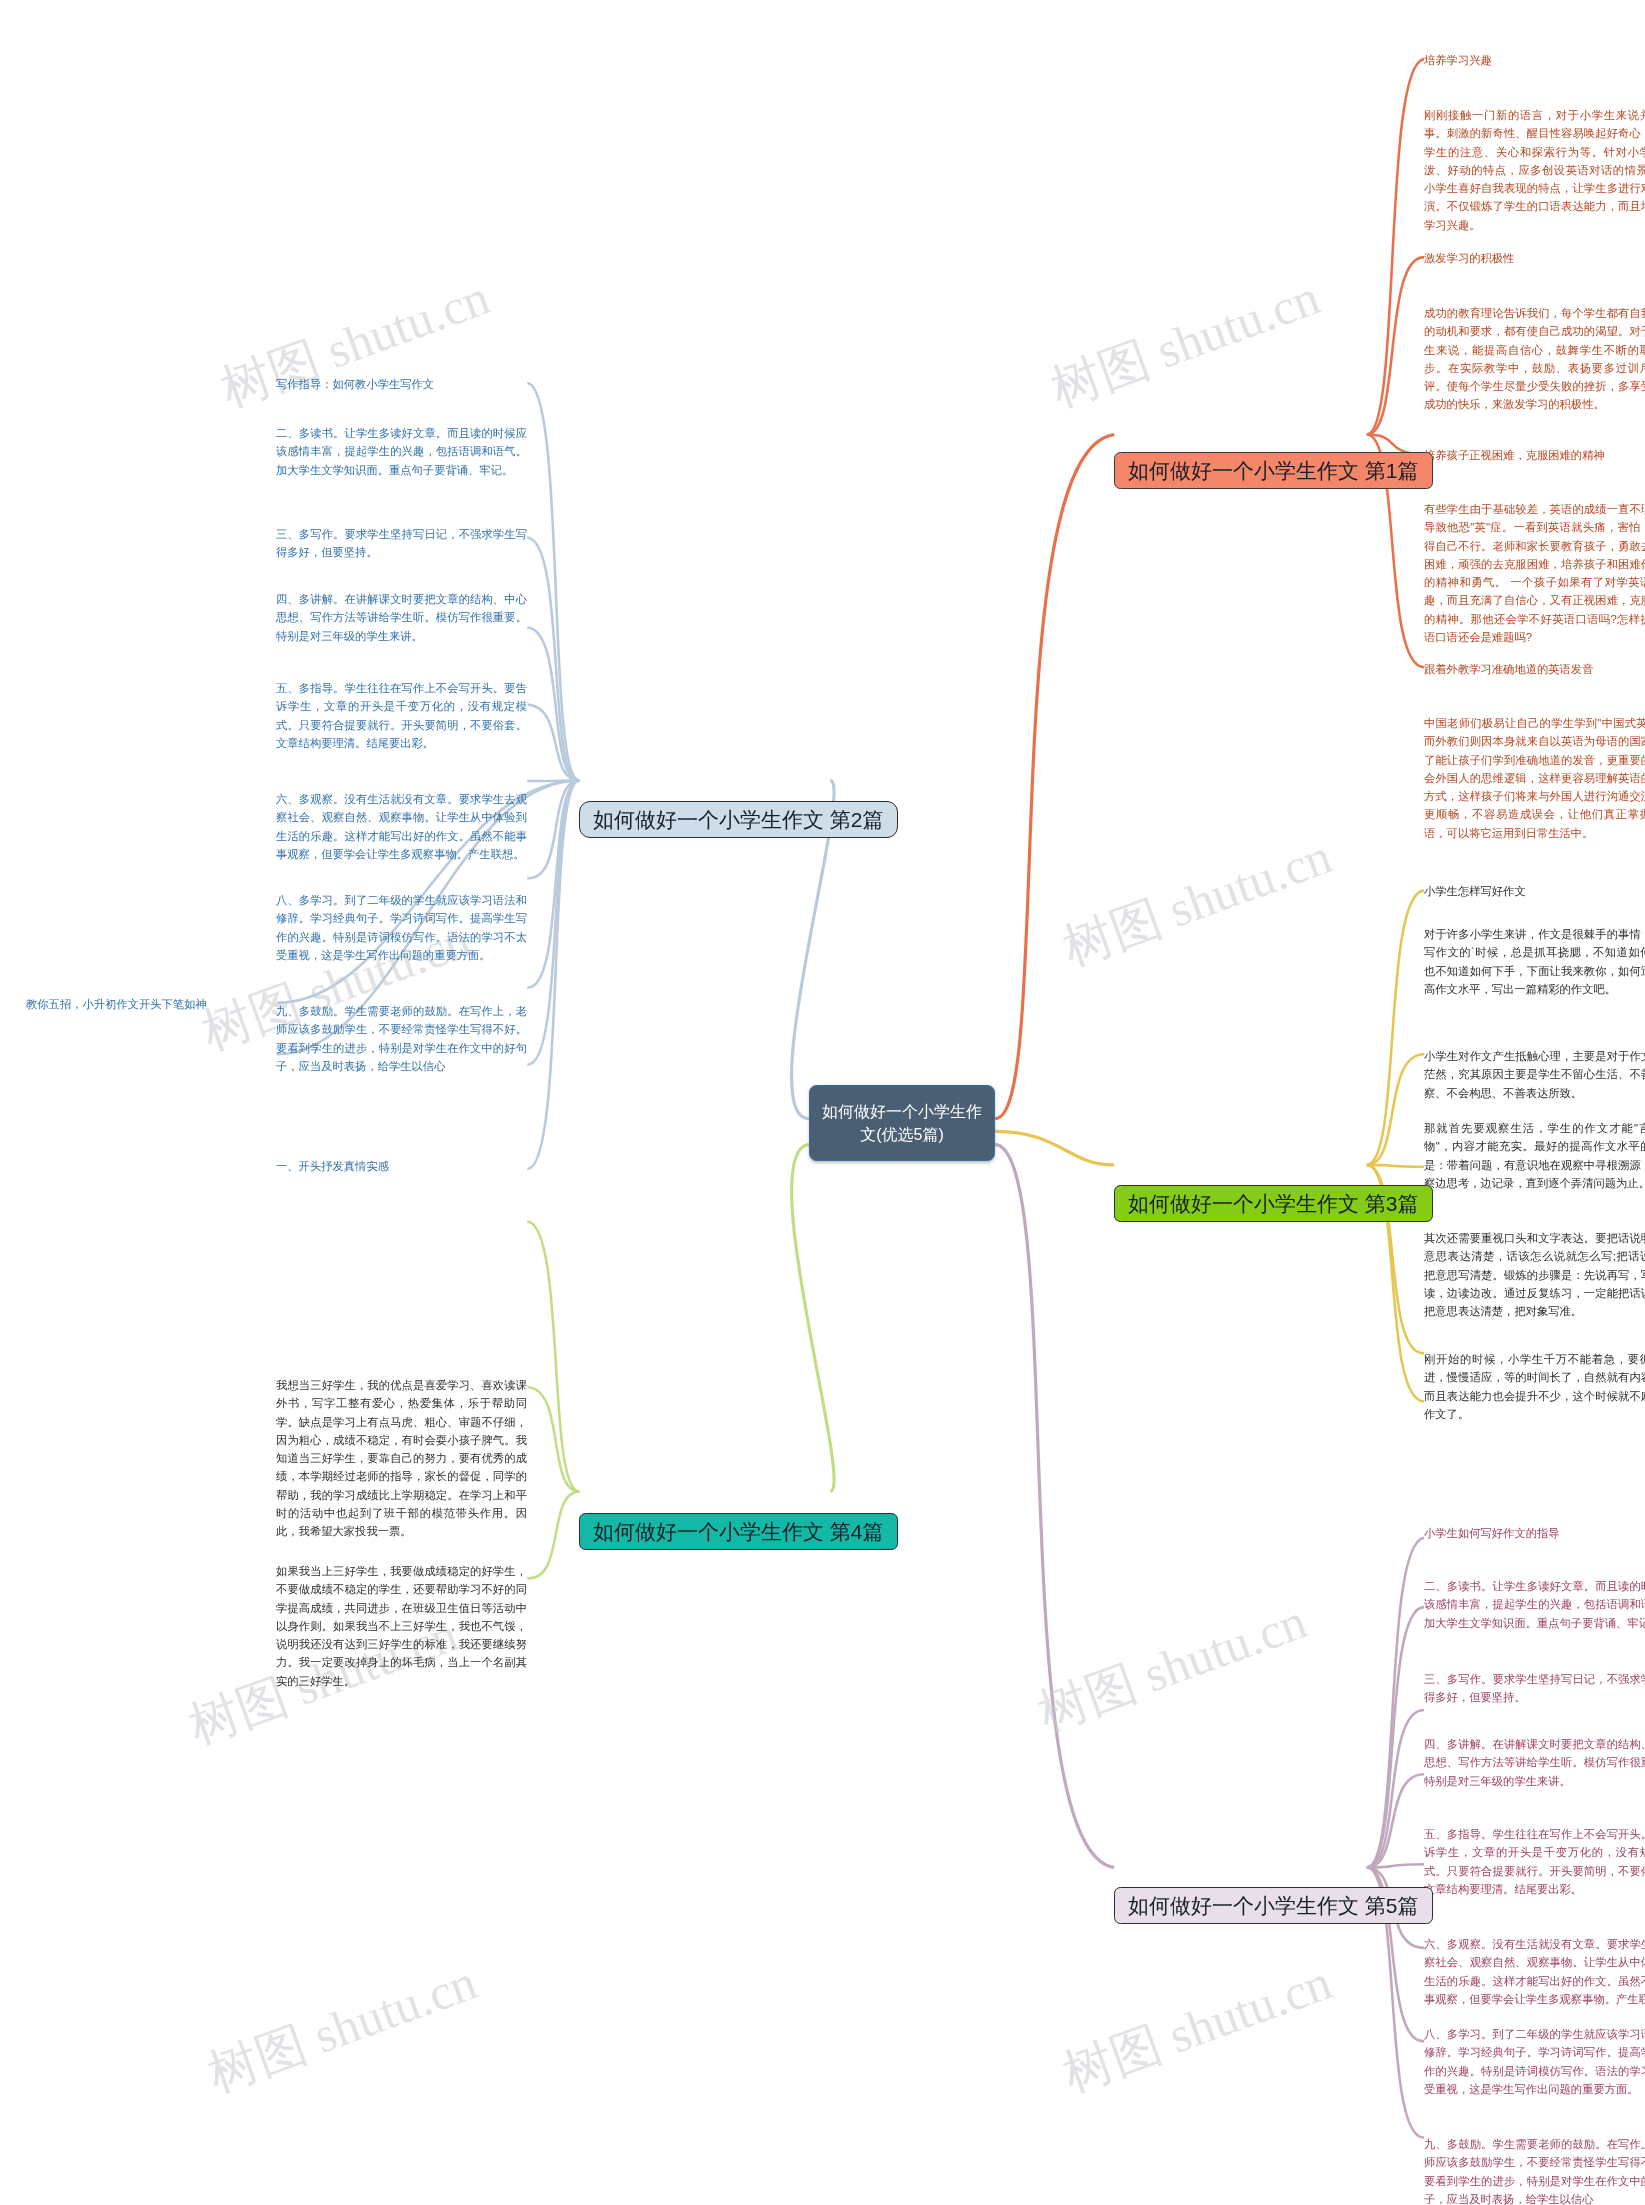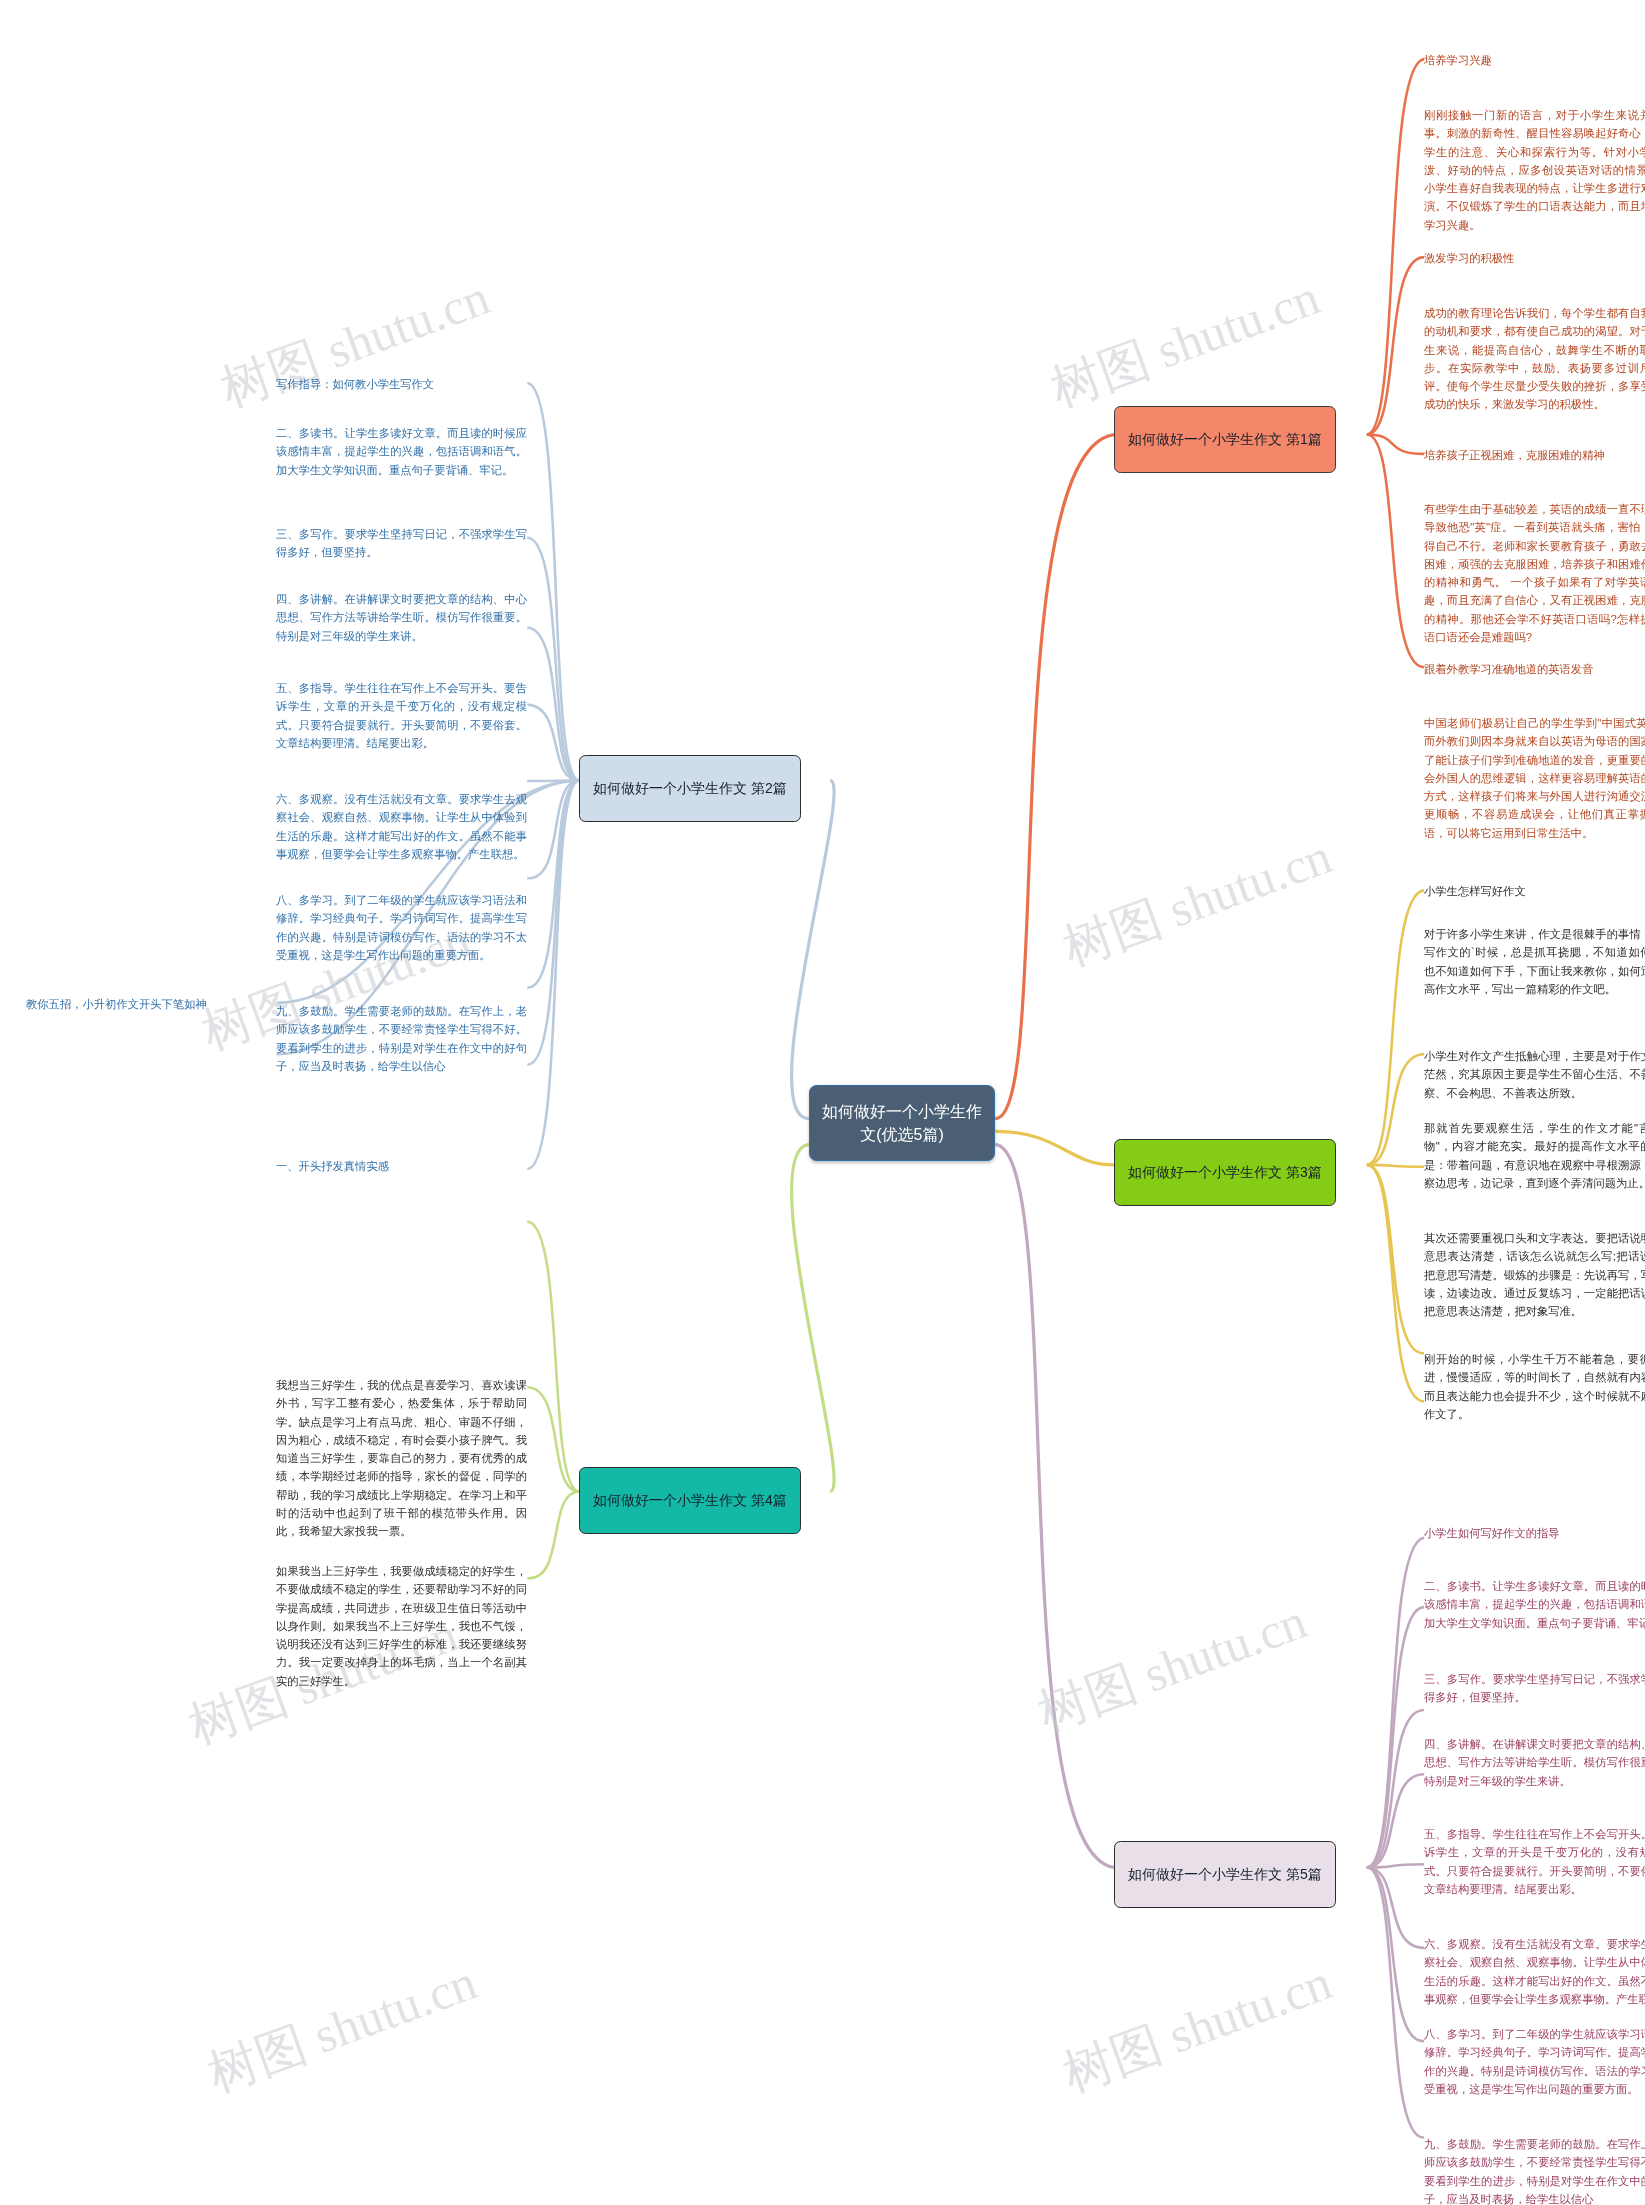--- a/index.html
+++ b/index.html
@@ -22,25 +22,25 @@
     position:absolute;left:809px;top:1085px;width:186px;
     background:#4a5f73;border:1.3px solid #2f6fa8;border-radius:7.7px;
     color:#ffffff;font-size:16px;line-height:1.45;text-align:center;
     padding:14px 11.6px;box-sizing:border-box;z-index:6;
     box-shadow:0 1.3px 3.2px rgba(0,0,0,.25);
   }
 
   
   .pill{
     position:absolute;border:1.3px solid #2d2d2d;border-radius:6.4px;
-    font-size:14px;line-height:1.2;padding:24px 13px;white-space:nowrap;
-    color:#17202a;z-index:6;box-sizing:border-box;
+    font-size:21px;line-height:1.2;padding:5px 13px;white-space:nowrap;
+    color:#17202a;z-index:6;box-sizing:border-box;margin-top:46px;
   }
   .pill.p1{background:#f4866a;border-color:#3a3a3a;left:1114px;top:406px;}
-  .pill.p2{background:#cfdcea;left:579px;top:755px;}
+  .pill.p2{background:#cfdcea;left:579px;top:755px;border-radius:11px;}
   .pill.p3{background:#84cc16;left:1114px;top:1139px;}
   .pill.p4{background:#14b8a6;left:579px;top:1467px;}
   .pill.p5{background:#e8dfe8;left:1114px;top:1841px;}
 
   
   .leaf{
     position:absolute;width:251px;box-sizing:border-box;
     font-size:11.3px;line-height:1.62;text-align:justify;
     z-index:4;
   }

